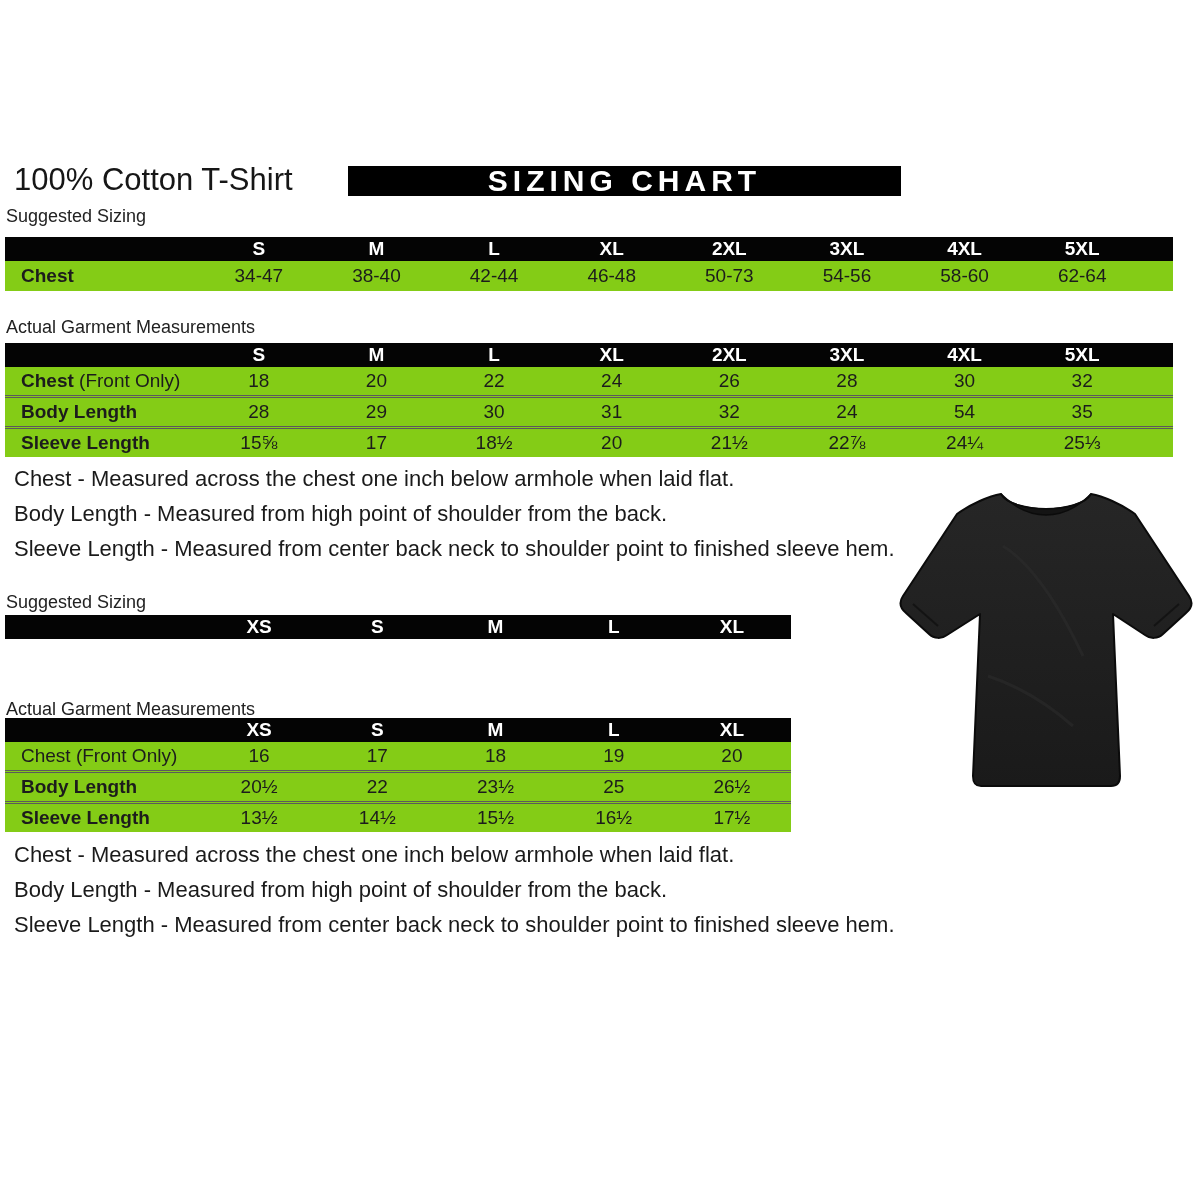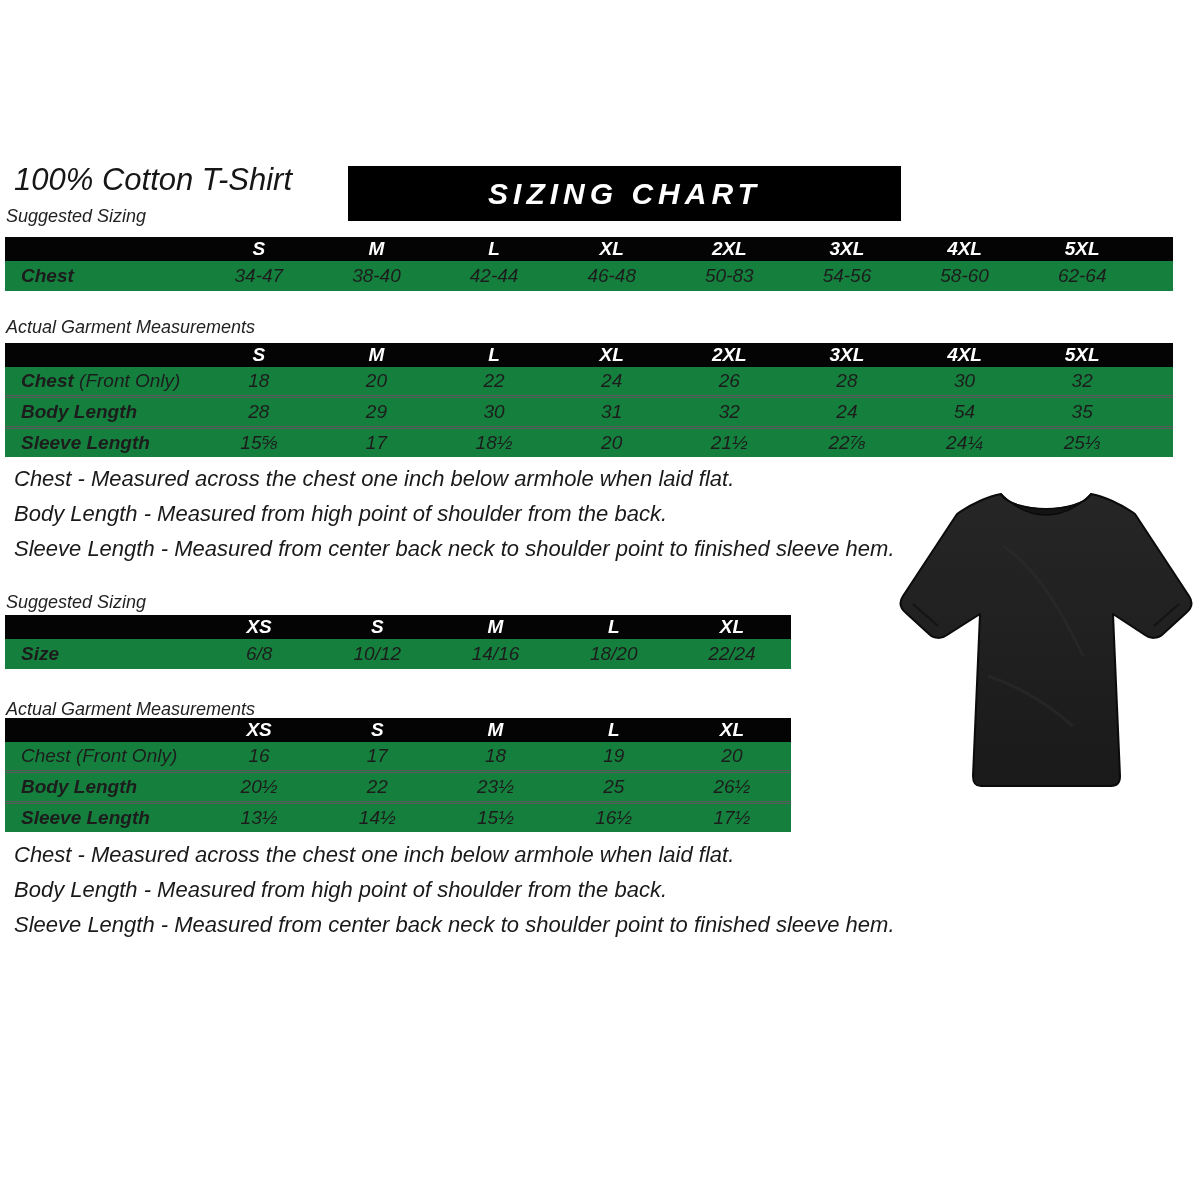--- a/index.html
+++ b/index.html
@@ -1,31 +1,31 @@
 <!DOCTYPE html>
 <html><head>
 <meta charset="utf-8">
 <style>
   html,body{margin:0;padding:0;background:#fff;}
   #page{
     position:relative;width:1200px;height:1200px;background:#ffffff;overflow:hidden;
     font-family:"Liberation Sans","DejaVu Sans",sans-serif;color:#1b1b1b;
   }
-  .abs{position:absolute;font-style:italic;}
+  .abs{position:absolute;}
   
   #main-title{left:14px;top:162px;font-size:31px;font-weight:400;color:#161616;}
-  #banner{left:348px;top:166px;width:553px;height:55px;background:#000;color:#fff;
+  #banner{left:348px;top:166px;width:553px;height:30px;background:#000;color:#fff;
     display:flex;align-items:center;justify-content:center;
     font-size:30px;font-weight:bold;letter-spacing:5px;}
   .section-label{font-size:18px;color:#222;}
   #youth-title{left:5px;top:546px;font-size:30px;font-weight:bold;color:#101010;}
   
   .sz-table{left:5px;}
   .t-head{display:flex;align-items:center;background:#040404;color:#fff;height:24px;}
-  .t-row{display:flex;align-items:center;height:30px;color:#1c1c1c;background:#15803d;}
+  .t-row{display:flex;align-items:center;height:30px;color:#1c1c1c;background:#84cc16;}
   .lined .t-row{height:28px;}
   .lined .t-row + .t-row{border-top:3px double #5b5b5b;}
   .t-label{flex:0 0 195px;width:195px;padding-left:16px;box-sizing:border-box;
     font-size:19px;white-space:nowrap;}
   .t-label b{font-weight:bold;}
   .t-col{flex:1;text-align:center;font-size:19px;}
   .t-head .t-col{font-weight:bold;}
   .t-sp{flex:0 0 auto;}
   
   .notes{font-size:22px;color:#1a1a1a;}
@@ -56,21 +56,21 @@
         <div class="t-col">4XL</div>
         <div class="t-col">5XL</div>
         <div class="t-sp" style="width: 32px;"></div>
       </div>
       <div class="t-row">
         <div class="t-label"><b>Chest</b><span></span></div>
         <div class="t-col">34-47</div>
         <div class="t-col">38-40</div>
         <div class="t-col">42-44</div>
         <div class="t-col">46-48</div>
-        <div class="t-col">50-83</div>
+        <div class="t-col">50-73</div>
         <div class="t-col">54-56</div>
         <div class="t-col">58-60</div>
         <div class="t-col">62-64</div>
         <div class="t-sp" style="width: 32px;"></div>
       </div>
     </div>
 
   <div class="abs section-label" style="left:6px;top:317px;">Actual Garment Measurements</div>
 
   <div class="abs sz-table lined" style="top:343px;width:1168px;">
@@ -134,28 +134,20 @@
   <div class="abs section-label" style="left:6px;top:592px;">Suggested Sizing</div>
 
   <div class="abs sz-table" style="top:615px;width:786px;">
       <div class="t-head">
         <div class="t-label"></div>
         <div class="t-col">XS</div>
         <div class="t-col">S</div>
         <div class="t-col">M</div>
         <div class="t-col">L</div>
         <div class="t-col">XL</div>
-      </div>
-      <div class="t-row">
-        <div class="t-label"><b>Size</b><span></span></div>
-        <div class="t-col">6/8</div>
-        <div class="t-col">10/12</div>
-        <div class="t-col">14/16</div>
-        <div class="t-col">18/20</div>
-        <div class="t-col">22/24</div>
       </div>
     </div>
 
   <div class="abs section-label" style="left:6px;top:699px;">Actual Garment Measurements</div>
 
   <div class="abs sz-table lined" style="top:718px;width:786px;">
       <div class="t-head">
         <div class="t-label"></div>
         <div class="t-col">XS</div>
         <div class="t-col">S</div>

